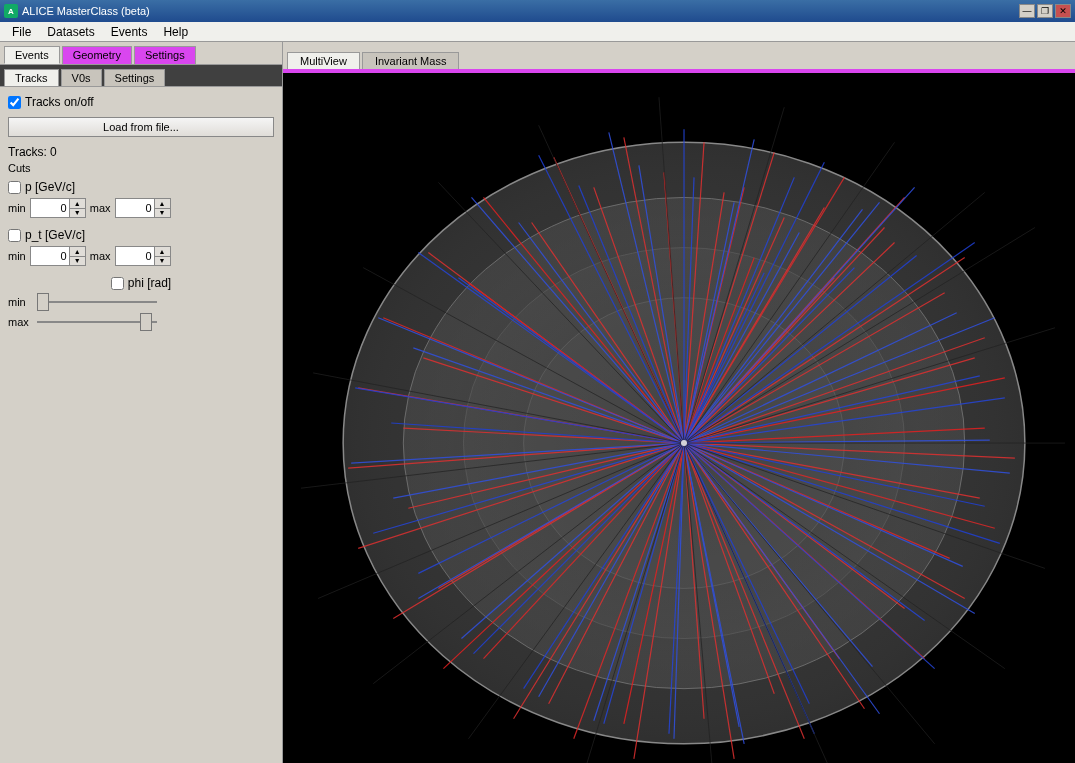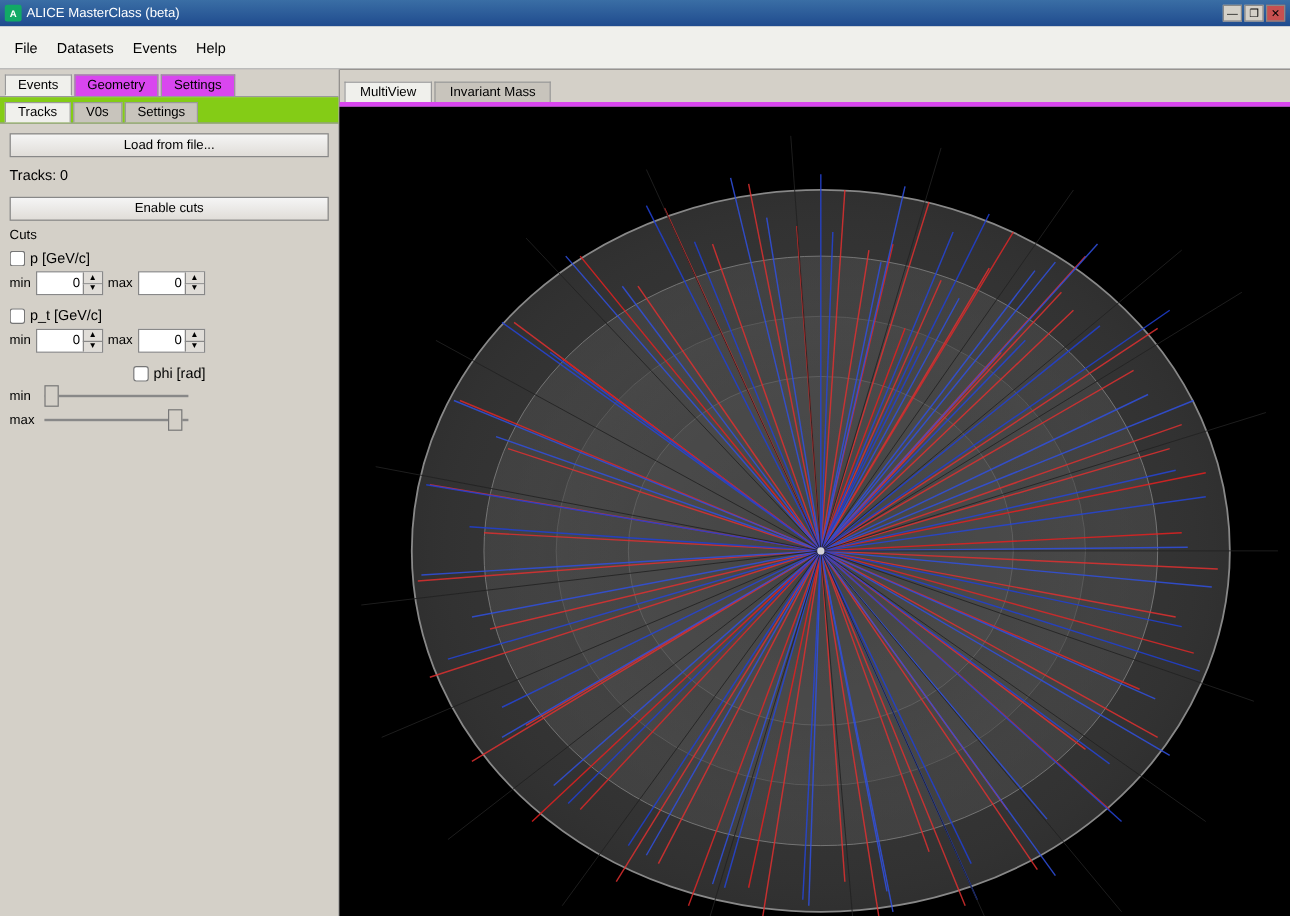--- a/index.html
+++ b/index.html
@@ -17,21 +17,21 @@
     .title-btn {
       width: 16px; height: 14px; background: #d4d0c8; border: 1px solid #888;
       font-size: 9px; cursor: pointer; display: flex; align-items: center; justify-content: center;
       color: black; line-height: 1;
     }
     .title-btn.close { background: #c75050; }
 
     
     .menu-bar {
       background: #f0f0ec; border-bottom: 1px solid #999;
-      display: flex; align-items: center; height: 36px; padding: 0 4px;
+      display: flex; align-items: center; height: 20px; padding: 0 4px;
     }
     .menu-item {
       padding: 2px 8px; cursor: pointer; color: #000;
     }
 
     
     .main-layout { display: flex; height: calc(763px - 22px - 20px); }
 
     
     .left-panel {
@@ -47,21 +47,21 @@
     }
     .tab {
       padding: 2px 10px; background: #d946ef; border: 1px solid #999;
       cursor: pointer; font-size: 11px; border-bottom: none;
       margin-right: 2px;
     }
     .tab.active { background: #f0f0ec; border-bottom: 1px solid #f0f0ec; position: relative; z-index: 1; }
 
     
     .sub-tabs-row {
-      display: flex; padding: 4px 4px 0; background: #84cc16;
+      display: flex; padding: 4px 4px 0; background: #404040;
       border-bottom: 1px solid #999;
     }
     .sub-tab {
       padding: 2px 10px; background: #c8c4bc; border: 1px solid #999;
       cursor: pointer; font-size: 11px; border-bottom: none; margin-right: 2px;
     }
     .sub-tab.active { background: #f0f0ec; }
 
     
     .panel-content { padding: 8px; flex: 1; }
@@ -204,34 +204,37 @@
 
     <div class="sub-tabs-row">
       <div class="sub-tab active">Tracks</div>
       <div class="sub-tab">V0s</div>
       <div class="sub-tab">Settings</div>
     </div>
 
     <div class="panel-content">
 
       
+      <div class="checkbox-row">
+        <input type="checkbox" checked="" style="">
+        <span>Tracks on/off</span>
+      </div>
 
       
       <button class="btn">Load from file...</button>
 
       
       <div class="info-row">
         <span>Tracks:</span>
         <span>0</span>
       </div>
 
       
 
       
-      <button class="enable-cuts-btn">Enable cuts</button>
 
       
       <div class="cuts-label">Cuts</div>
 
       
       <div class="cut-section">
         <div class="cut-header">
           <input type="checkbox" style="">
           <span>p [GeV/c]</span>
         </div>

